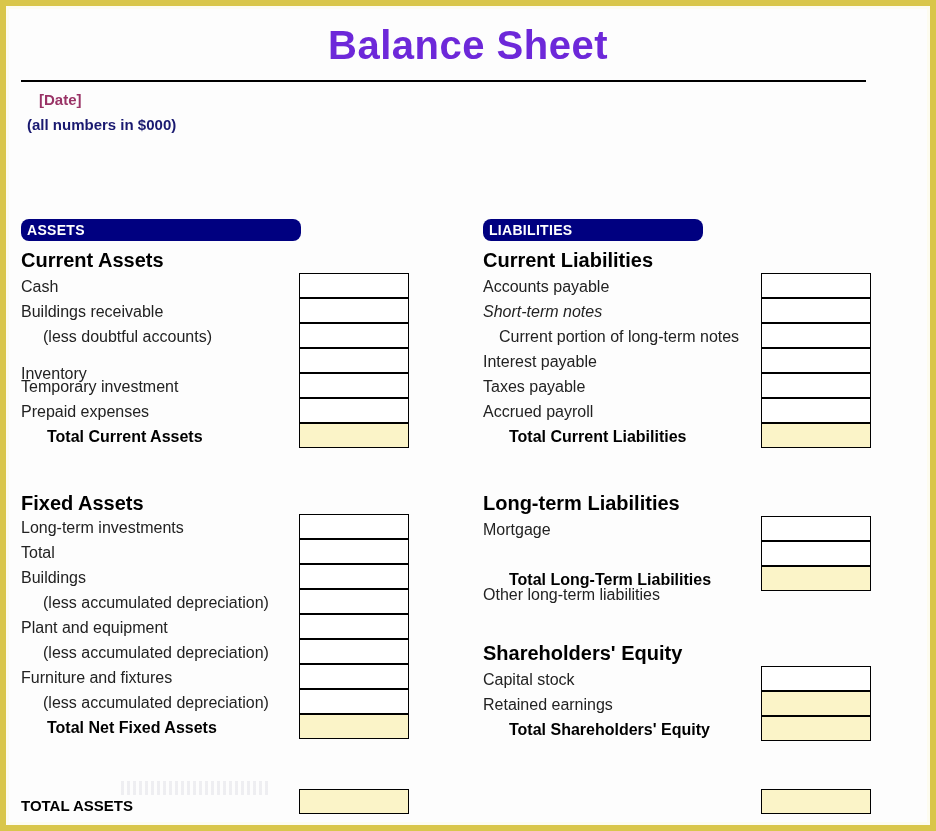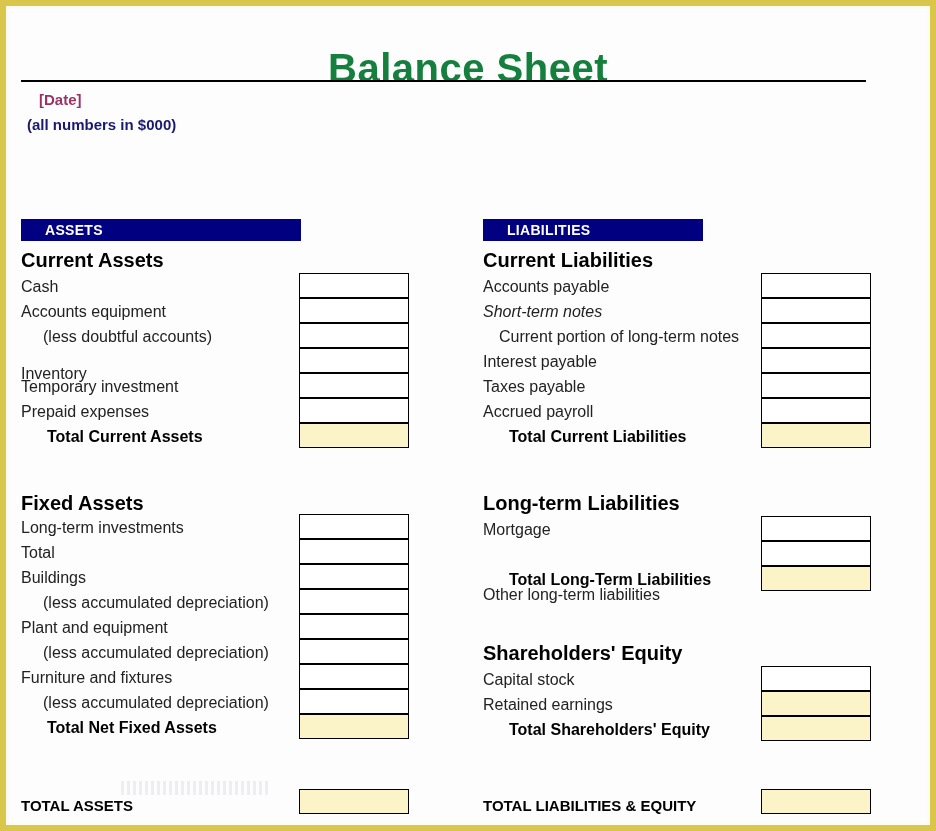--- a/index.html
+++ b/index.html
@@ -27,25 +27,24 @@
   }
 
   
   .title {
     position: absolute;
     left: 0; top: 12px;
     width: 918px;
     text-align: center;
     font-size: 40px;
     font-weight: bold;
-    color: #15803d;
+    color: #6d28d9;
     letter-spacing: 0.5px;
     line-height: 48px;
     white-space: nowrap;
-    margin-top: 23px;
   }
   .title-rule {
     position: absolute;
     left: 12px; top: 71px;
     width: 845px; height: 0;
     border-top: 2px solid #000;
   }
 
   
   .meta-date {
@@ -69,23 +68,24 @@
 
   
   .banner {
     position: absolute;
     height: 22px;
     background: #000080;
     color: #ffffff;
     font-size: 14px;
     font-weight: bold;
     line-height: 22px;
-    padding-left: 24px;
+    padding-left: 6px;
     letter-spacing: 0.3px;
     white-space: nowrap;
+    border-radius: 8px;
   }
   .banner.left  { left: 12px;  top: 210px; width: 280px; }
   .banner.right { left: 474px; top: 210px; width: 220px; }
 
   
   .col { position: absolute; top: 0; }
   .col-left  { left: 12px;  width: 390px; }
   .col-right { left: 474px; width: 390px; }
 
   
@@ -150,21 +150,21 @@
     <div class="meta-date">[Date]</div>
     <div class="meta-units">(all numbers in $000)</div>
 
     <div class="banner left">ASSETS</div>
     <div class="banner right">LIABILITIES</div>
 
     <div class="col col-left" id="col-left">
         <div class="group-head" style="left: 0px; top: 241px;">Current Assets</div>
         <div class="line-label" style="left: 0px; top: 265px;">Cash</div>
         <div class="vbox" style="left: 278px; top: 265px;"></div>
-        <div class="line-label" style="left: 0px; top: 290px;">Accounts equipment</div>
+        <div class="line-label" style="left: 0px; top: 290px;">Buildings receivable</div>
         <div class="vbox" style="left: 278px; top: 290px;"></div>
         <div class="line-label indent" style="left: 0px; top: 315px;">(less doubtful accounts)</div>
         <div class="vbox" style="left: 278px; top: 315px;"></div>
         <div class="line-label" style="left: 0px; top: 352px;">Inventory</div>
         <div class="vbox" style="left: 278px; top: 340px;"></div>
         <div class="line-label" style="left: 0px; top: 365px;">Temporary investment</div>
         <div class="vbox" style="left: 278px; top: 365px;"></div>
         <div class="line-label" style="left: 0px; top: 390px;">Prepaid expenses</div>
         <div class="vbox" style="left: 278px; top: 390px;"></div>
         <div class="line-label total" style="left: 0px; top: 415px;">Total Current Assets</div>
@@ -218,17 +218,16 @@
         <div class="line-label" style="left: 0px; top: 683px;">Retained earnings</div>
         <div class="vbox fill" style="left: 278px; top: 683px;"></div>
         <div class="line-label total" style="left: 0px; top: 708px;">Total Shareholders' Equity</div>
         <div class="vbox fill" style="left: 278px; top: 708px;"></div>
       </div>
 
     <div class="watermark"></div>
 
     <div class="grand-label" style="left:12px;  top:784px;">TOTAL ASSETS</div>
     <div class="vbox fill" style="left:290px; top:781px;"></div>
-    <div class="grand-label" style="left:474px; top:784px;">TOTAL LIABILITIES &amp; EQUITY</div>
     <div class="vbox fill" style="left:752px; top:781px;"></div>
 
   </div>
 </div>
 
 </body></html>

